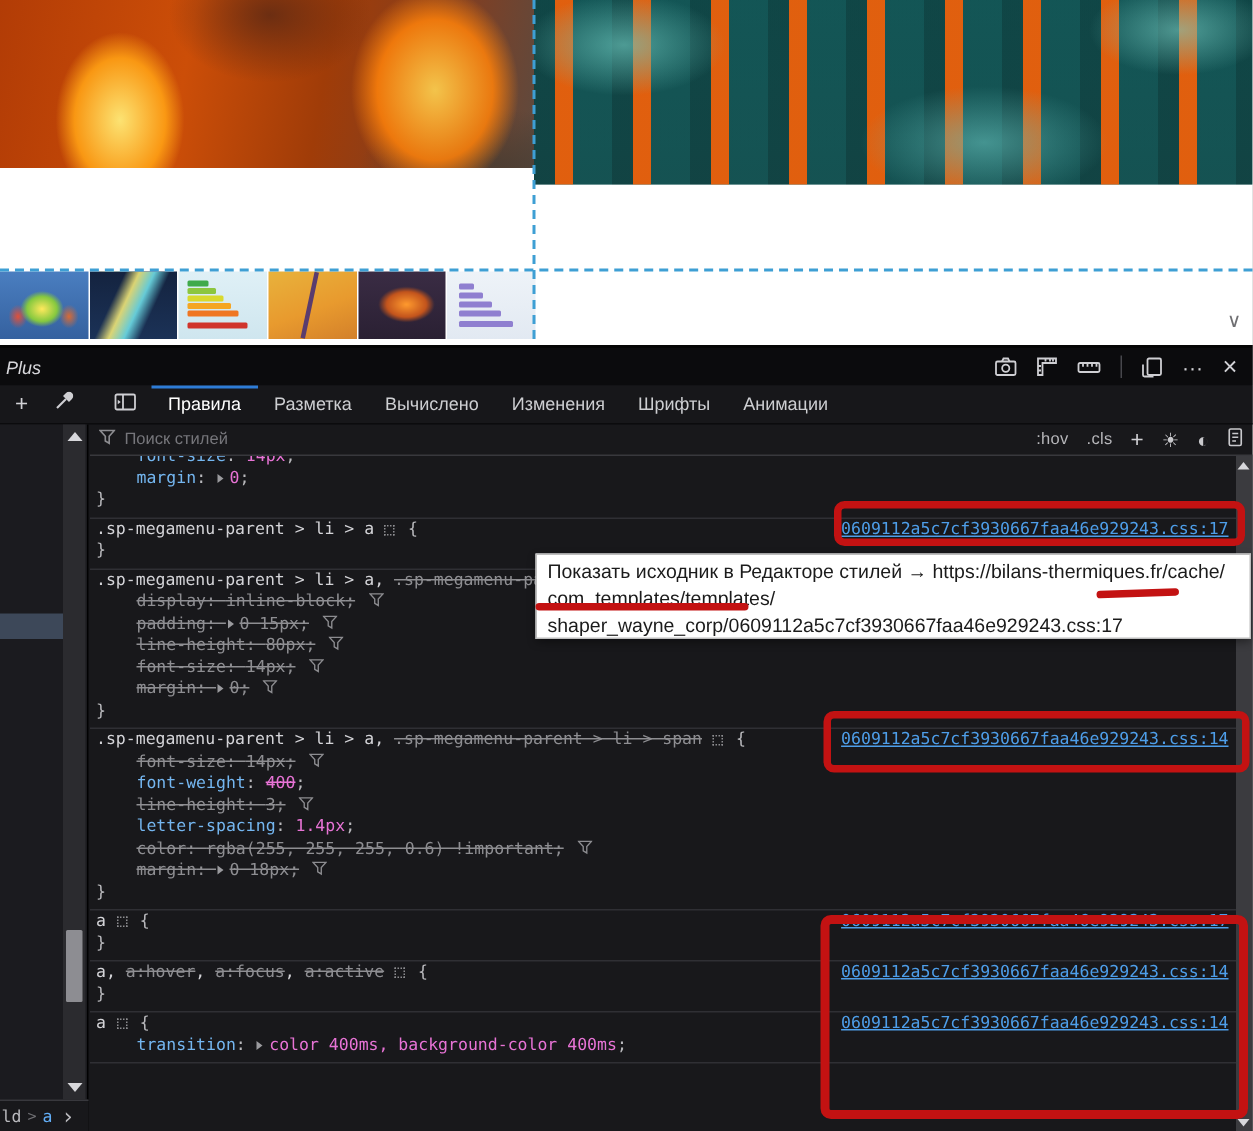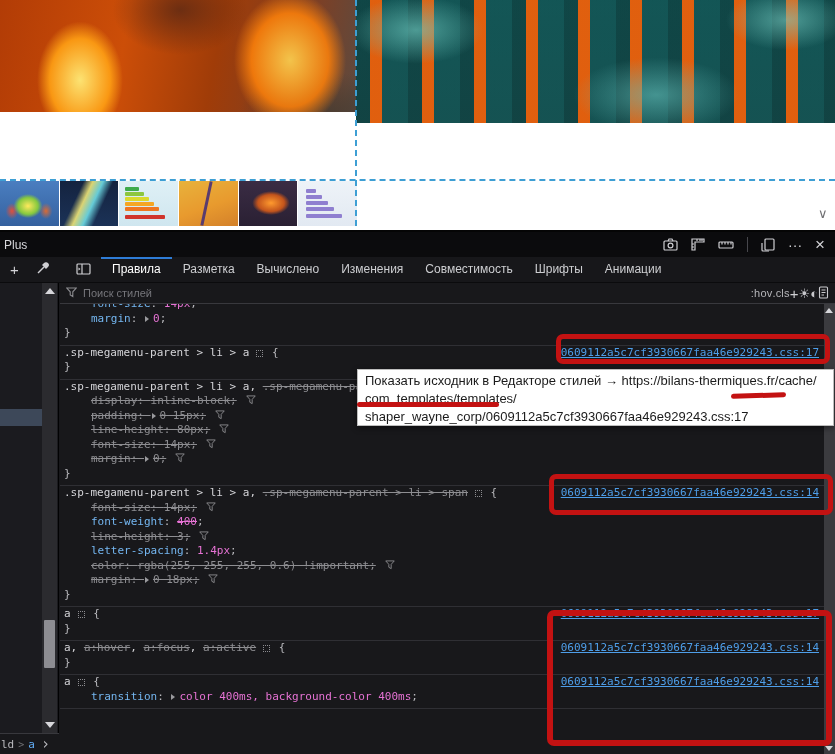--- a/index.html
+++ b/index.html
@@ -40,21 +40,21 @@
   .t4::after { content:""; position:absolute; left:26px; top:0; width:3px; height:45px; background:#5a3c6e; transform:rotate(12deg); }
   .t5 { background: radial-gradient(22px 14px at 32px 22px, #ff9a2e, #c3541c 60%, rgba(40,25,35,0) 85%),
         linear-gradient(#3a2c44, #2a2033); }
   .t6 { background: linear-gradient(#eef3f8, #e2e9f2); }
   .t6 .bar { position:absolute; left:8px; height:4px; background:#8f7fd0; border-radius:1px; }
   #page-scroll-chevron { position:absolute; left:818px; top:206px; color:#6f6f72; font-size:13px; }
 
   
   #devtools { position:absolute; left:0; top:230px; width:835px; height:524px; background:#18181b; border-top:2px solid #050505; color:#d7d7db; }
   #titlebar { position:absolute; left:0; top:0; width:100%; height:25px; background:#0b0b0d; display:flex; align-items:center; }
-  #dt-title { margin-left:4px; font-size:12px; color:#d7d7db; }
+  #dt-title { margin-left:4px; font-size:12px; color:#d7d7db;font-style:italic; }
   #title-icons { margin-left:auto; margin-right:10px; display:flex; align-items:center; gap:13px; }
   #title-icons svg { display:block; }
   .tsep { width:1px; height:15px; background:#47474c; }
   .glyph-btn { color:#d2d2d6; font-size:14px; line-height:14px; cursor:default; }
   #close-glyph { font-size:17px; }
 
   #tabsrow { position:absolute; left:0; top:25px; width:100%; height:26px; background:#17171a; border-bottom:1px solid #0b0b0d; display:flex; align-items:center; }
   #markup-tools { display:flex; align-items:center; gap:17px; padding-left:10px; width:62px; }
   #plus-btn { color:#d2d2d6; font-size:15px; }
   #pane-toggle { margin:0 10px 0 14px; }
@@ -77,21 +77,21 @@
              display:flex; align-items:center; font:11px "DejaVu Sans Mono", monospace; padding-left:1px; gap:4px; }
   .crumb-sep { color:#6f6f73; font-size:10px; }
   .crumb-el { color:#62aef7; }
   .crumb-plain { color:#b9b9bd; }
   #crumb-chevron { color:#b9b9bd; font-size:15px; margin-left:2px; }
 
   
   #rpane { position:absolute; left:60px; right:0; top:0; bottom:0; }
   #searchrow { height:21px; border-bottom:1px solid #38383d; display:flex; align-items:center; padding:0 6px; }
   #search-placeholder { color:#76767b; font-size:11px; margin-left:6px; }
-  #search-right { margin-left:auto; display:flex; align-items:center; color:#b6b6ba; font-size:11px; }
+  #search-right { margin-left:auto; display:flex; align-items:center; gap:12px; color:#b6b6ba; font-size:11px; }
   #search-right .pseudo-btn { letter-spacing:.2px; }
   #add-rule { font-size:15px; color:#cfcfd3; }
   .uni-icon { font-size:13px; color:#c9c9cd; }
 
   #rscroll { position:absolute; left:0; right:11px; top:21px; bottom:0; overflow:hidden;
              font:11px "DejaVu Sans Mono", monospace; color:#d4d4d8; }
   #rinner { margin-top:-7px; }
   .rule { border-bottom:1px solid #2f2f34; padding-bottom:4px; }
   .row { height:14.5px; line-height:14.5px; white-space:pre; padding-left:4px; overflow:visible; }
   .row.decl { padding-left:31px; }
@@ -209,21 +209,20 @@
         <rect x="1" y="1" width="13" height="10" rx="1"></rect>
           <path d="M6 1 V11"></path>
           <path d="M4.5 6 L2.5 4.5 V7.5 Z" fill="#cfcfd3" stroke="none"></path>
       </svg>
     </span>
     <div id="tabs">
         <div class="tab active">Правила</div>
         <div class="tab">Разметка</div>
         <div class="tab">Вычислено</div>
         <div class="tab">Изменения</div>
-        <div class="tab">Совместимость</div>
         <div class="tab">Шрифты</div>
         <div class="tab">Анимации</div>
       </div>
   </div>
 
   <div id="dtbody">
 
     <div id="mpane">
       <div id="mselected"></div>
       <div id="mscroll">

